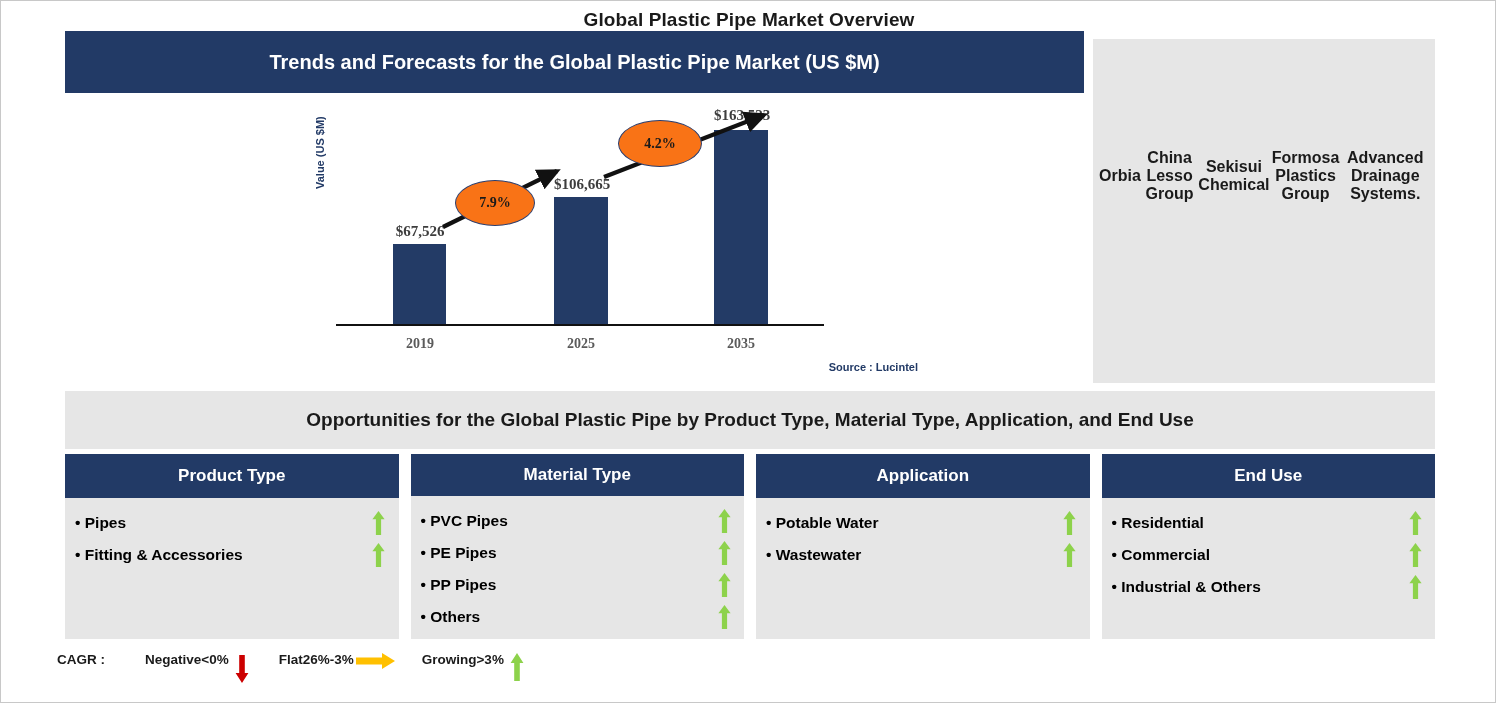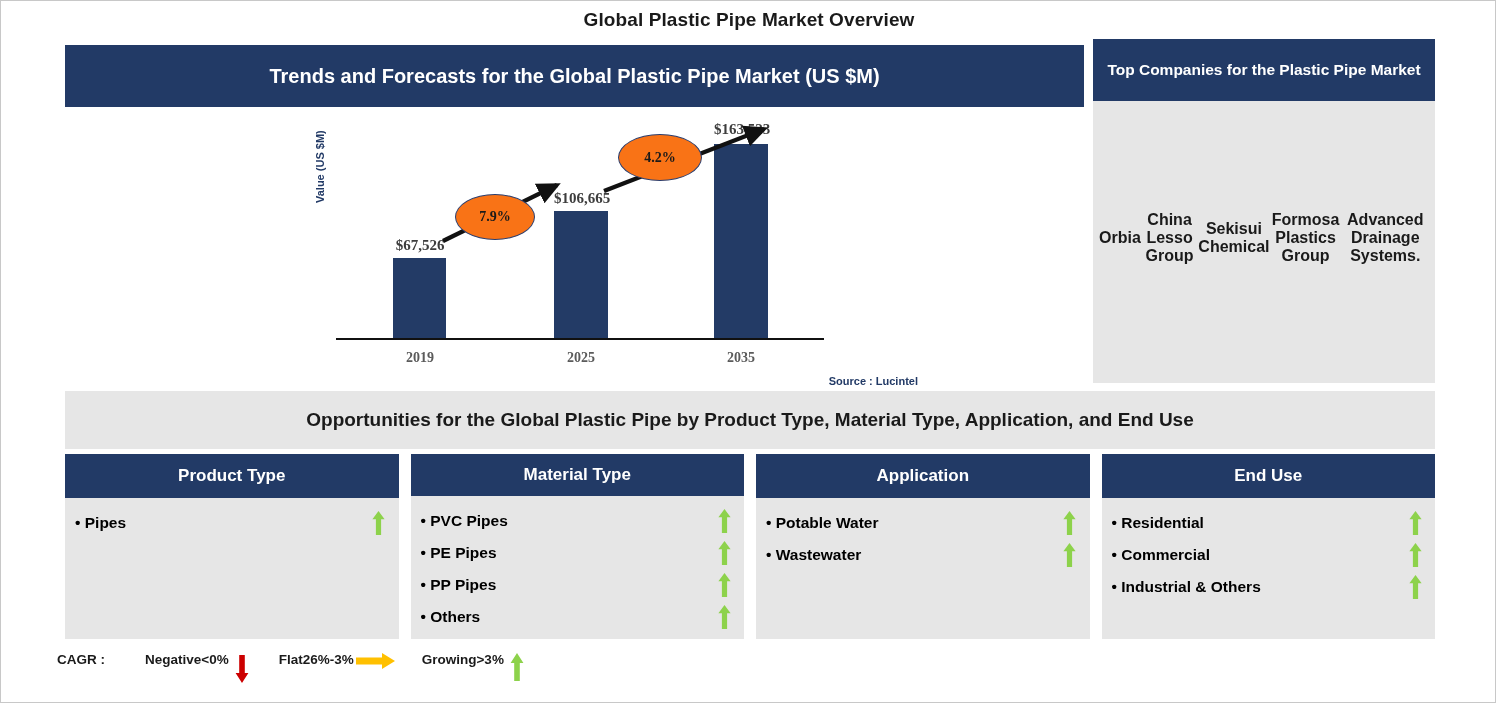--- a/index.html
+++ b/index.html
@@ -26,21 +26,21 @@
     text-align: center;
     font-size: 19px;
     font-weight: bold;
     color: #1a1a1a;
     letter-spacing: 0.1px;
   }
 
   
   #chart-panel {
     position: absolute;
-    left: 64px; top: 44px;
+    left: 64px; top: 30px;
     width: 1019px; height: 344px;
     background: #ffffff;
   }
   #chart-header {
     width: 100%; height: 62px;
     background: #223a66;
     color: #ffffff;
     font-size: 20px; font-weight: bold;
     display: flex; align-items: center; justify-content: center;
     text-align: center;
@@ -281,21 +281,20 @@
       </svg>
 
       <div class="cagr-bubble" style="left:390px; top:87px; width:80px; height:46px;">7.9%</div>
       <div class="cagr-bubble" style="left:553px; top:27px; width:84px; height:47px;">4.2%</div>
 
       <div id="source-note">Source : Lucintel</div>
     </div>
   </div>
 
   <div id="companies-panel">
-    <div id="companies-header">Top Companies for the Plastic Pipe Market</div>
     <div id="companies-list">
       <div class="company-name">Orbia</div>
       <div class="company-name">China Lesso Group</div>
       <div class="company-name">Sekisui Chemical</div>
       <div class="company-name">Formosa Plastics Group</div>
       <div class="company-name">Advanced Drainage Systems.</div>
     </div>
   </div>
 
   <div id="opps-banner">Opportunities for the Global Plastic Pipe by Product Type, Material Type, Application, and End Use</div>
@@ -306,20 +305,28 @@
       <div class="segment-head">Product Type</div>
       <div class="segment-body">
         <div class="segment-item">
           <span class="segment-item-label">• Pipes</span>
           <span class="arrow-slot">
             <svg width="13" height="24" viewBox="0 0 13 24">
                 <path d="M6.5 0 L12.6 8.2 L9.1 8.2 L9.1 24 L3.9 24 L3.9 8.2 L0.4 8.2 Z" fill="#8dd24b"></path>
               </svg>
           </span>
         </div>
+        <div class="segment-item">
+          <span class="segment-item-label">• Fitting &amp; Accessories</span>
+          <span class="arrow-slot">
+            <svg width="13" height="24" viewBox="0 0 13 24">
+                <path d="M6.5 0 L12.6 8.2 L9.1 8.2 L9.1 24 L3.9 24 L3.9 8.2 L0.4 8.2 Z" fill="#8dd24b"></path>
+              </svg>
+          </span>
+        </div>
       </div>
     </div>
 
     <div class="segment-col">
       <div class="segment-head">Material Type</div>
       <div class="segment-body">
         <div class="segment-item">
           <span class="segment-item-label">• PVC Pipes</span>
           <span class="arrow-slot">
             <svg width="13" height="24" viewBox="0 0 13 24">

